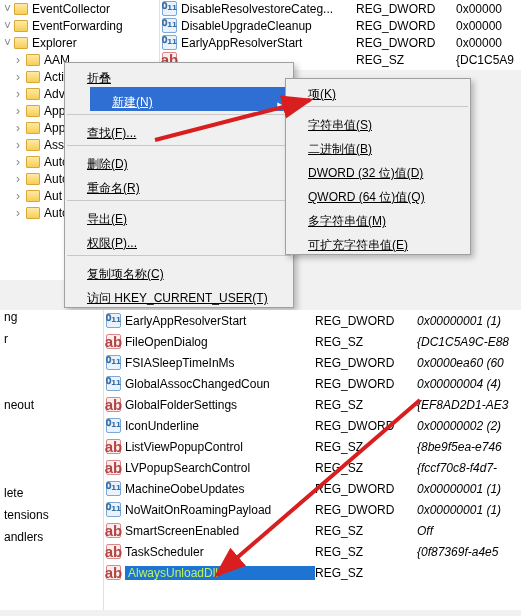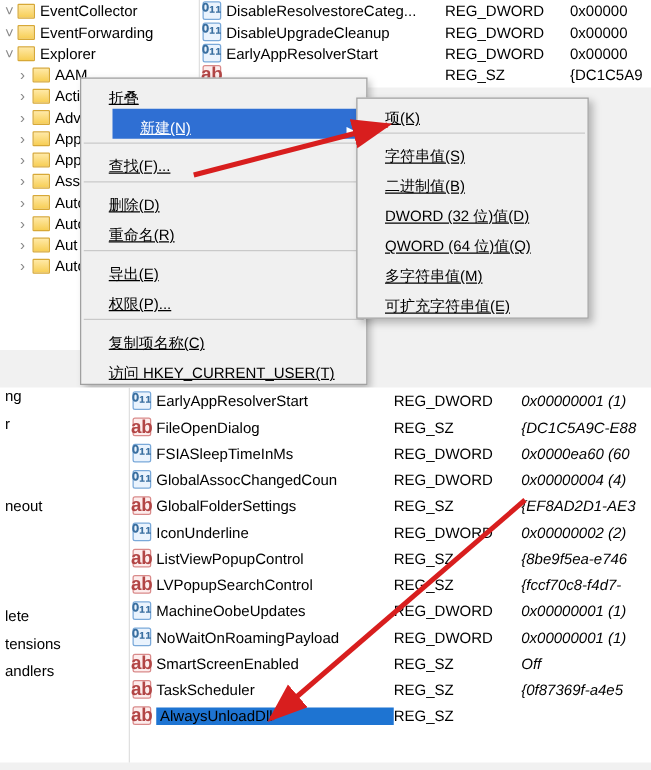--- a/index.html
+++ b/index.html
@@ -307,21 +307,21 @@
       <span class="bcol-data">Off</span>
     </div>
     <div class="brow">
       <span class="ic ic-sz">ab</span>
       <span class="bcol-name">TaskScheduler</span>
       <span class="bcol-type">REG_SZ</span>
       <span class="bcol-data">{0f87369f-a4e5</span>
     </div>
     <div class="brow">
       <span class="ic ic-sz">ab</span>
-      <span class="bcol-name sel" style="background: rgb(30, 116, 210); color: #000000; padding: 0px 3px;">AlwaysUnloadDll</span>
+      <span class="bcol-name sel" style="background: rgb(30, 116, 210); color: #bef264; padding: 0px 3px;">AlwaysUnloadDll</span>
       <span class="bcol-type">REG_SZ</span>
       <span class="bcol-data"></span>
     </div>
   </div>
 
 <svg class="arrow" style="left:205px; top:395px;" width="230" height="195">
   <defs>
       <marker id="ah2" markerWidth="10" markerHeight="10" refX="7" refY="3" orient="auto">
         <path d="M0,0 L8,3 L0,6 Z" fill="#d81e1e"></path>
       </marker>

